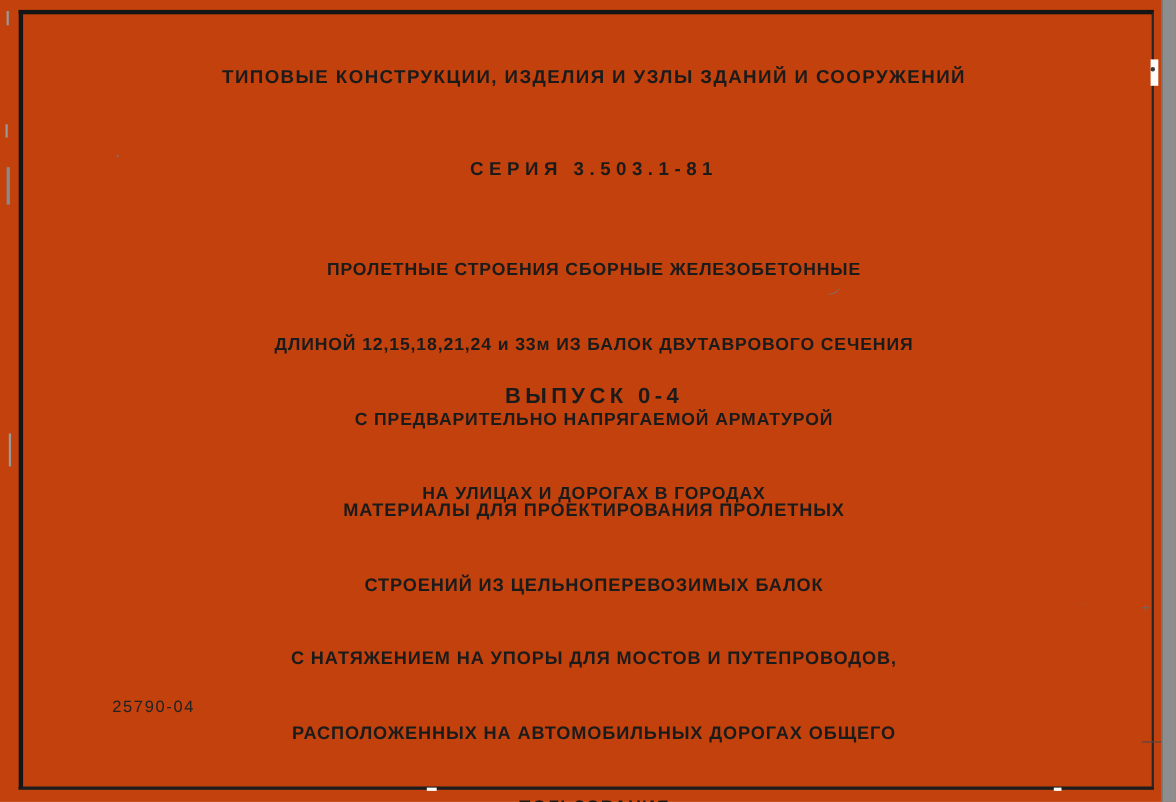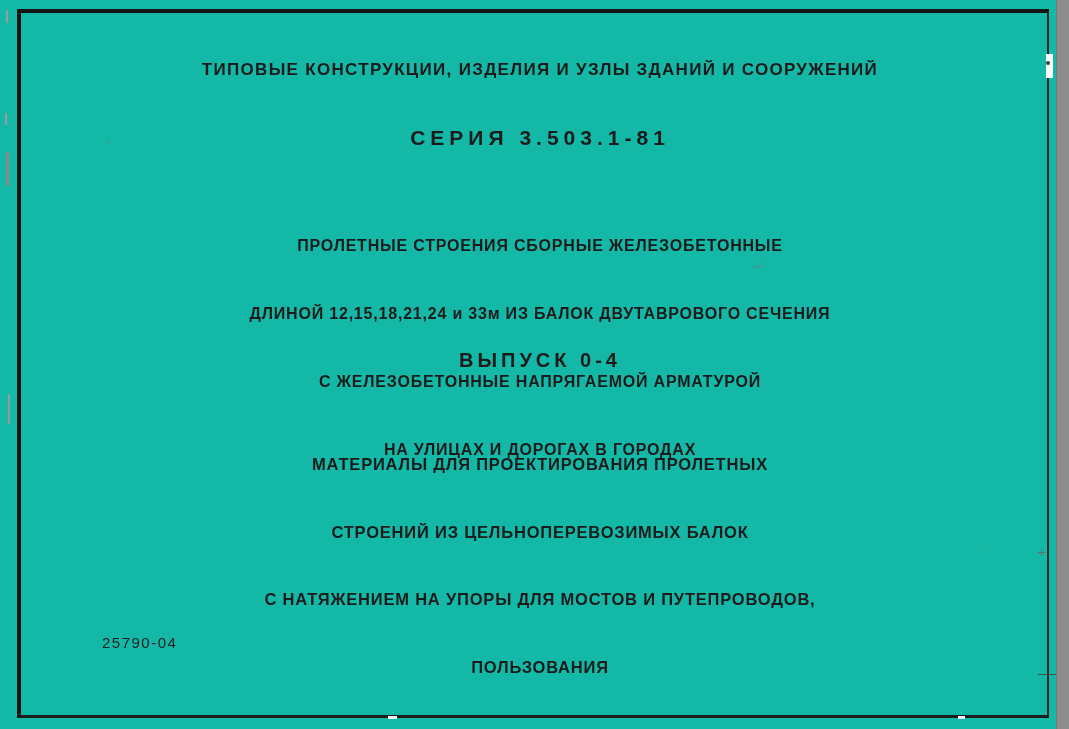--- a/index.html
+++ b/index.html
@@ -1,19 +1,19 @@
 <!DOCTYPE html>
 <html><head>
 <meta charset="utf-8">
 <style>
   html, body { margin: 0; padding: 0; background: #ffffff; }
   .page {
     position: relative;
     width: 1069px; height: 729px;
-    background: #14b8a6;
+    background: #c2410c;
     overflow: hidden;
     font-family: "Liberation Sans", sans-serif;
     color: #1b1b1b;
   }
   
   .frame {
     position: absolute;
     left: 17px; top: 9px;
     width: 1032px; height: 709px;
     box-sizing: border-box;
@@ -32,21 +32,21 @@
   }
   
   .tline, .tblock {
     position: absolute;
     left: 25px; width: 1030px;
     text-align: center;
     font-weight: 700;
     white-space: pre;
   }
   .doc-header   { top: 60px;  font-size: 17px;   letter-spacing: 1.3px; }
-  .series-title { top: 126px; font-size: 21px;   letter-spacing: 5px; }
+  .series-title { top: 144px; font-size: 17px;   letter-spacing: 5px; }
   .main-title   { top: 190px; font-size: 16px; letter-spacing: 0.8px; line-height: 22.6px; }
   .issue-title  { top: 349px; font-size: 20px;   letter-spacing: 4px; }
   .sub-title    { top: 408px; font-size: 16.5px; letter-spacing: 0.8px; line-height: 22.5px; }
   .doc-number {
     position: absolute;
     left: 102px; top: 634px;
     font-family: Liberation Sans, sans-serif;
     font-size: 15px;
     letter-spacing: 1.5px;
     color: #222222;
@@ -98,30 +98,31 @@
 
   <div class="frame"></div>
 
   <div class="tline doc-header">ТИПОВЫЕ КОНСТРУКЦИИ, ИЗДЕЛИЯ И УЗЛЫ ЗДАНИЙ И СООРУЖЕНИЙ</div>
 
   <div class="tline series-title">СЕРИЯ 3.503.1-81</div>
 
   <div class="tblock main-title">
     <div>ПРОЛЕТНЫЕ СТРОЕНИЯ СБОРНЫЕ ЖЕЛЕЗОБЕТОННЫЕ</div>
     <div>ДЛИНОЙ 12,15,18,21,24 и 33м ИЗ БАЛОК ДВУТАВРОВОГО СЕЧЕНИЯ</div>
-    <div>С ЖЕЛЕЗОБЕТОННЫЕ НАПРЯГАЕМОЙ АРМАТУРОЙ</div>
+    <div>С ПРЕДВАРИТЕЛЬНО НАПРЯГАЕМОЙ АРМАТУРОЙ</div>
     <div>НА УЛИЦАХ И ДОРОГАХ В ГОРОДАХ</div>
   </div>
 
   <div class="tline issue-title">ВЫПУСК 0-4</div>
 
   <div class="tblock sub-title">
     <div>МАТЕРИАЛЫ ДЛЯ ПРОЕКТИРОВАНИЯ ПРОЛЕТНЫХ</div>
     <div>СТРОЕНИЙ ИЗ ЦЕЛЬНОПЕРЕВОЗИМЫХ БАЛОК</div>
     <div>С НАТЯЖЕНИЕМ НА УПОРЫ ДЛЯ МОСТОВ И ПУТЕПРОВОДОВ,</div>
+    <div>РАСПОЛОЖЕННЫХ НА АВТОМОБИЛЬНЫХ ДОРОГАХ ОБЩЕГО</div>
     <div>ПОЛЬЗОВАНИЯ</div>
   </div>
 
   <div class="doc-number">25790-04</div>
 
   <div class="border-gap"></div>
   <div class="border-dot"></div>
   <div class="plus-mark-a"></div>
   <div class="plus-mark-b-h"></div>
   <div class="plus-mark-b-v"></div>

